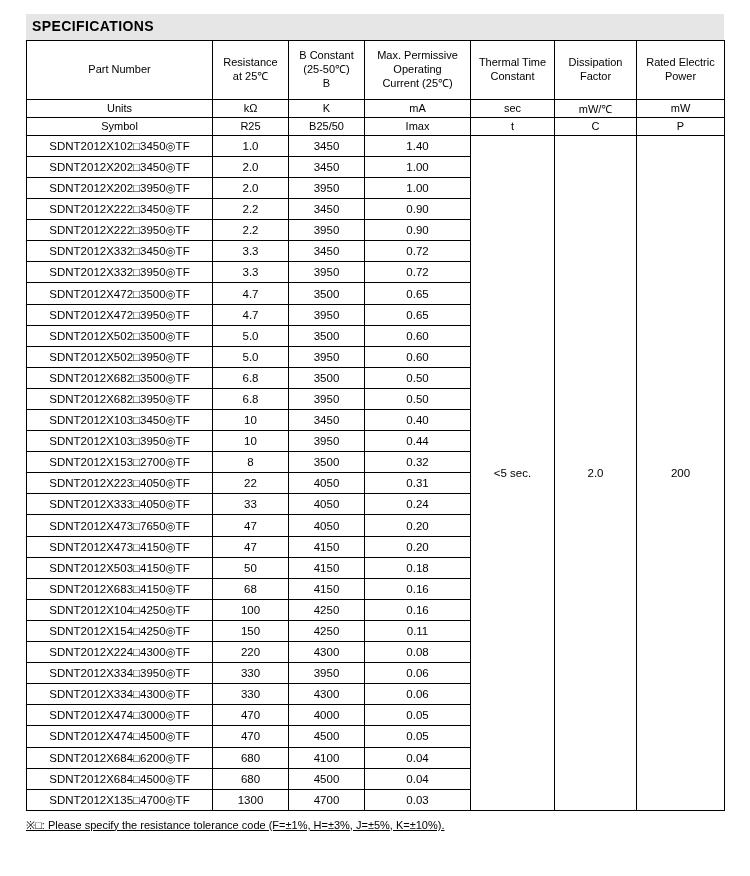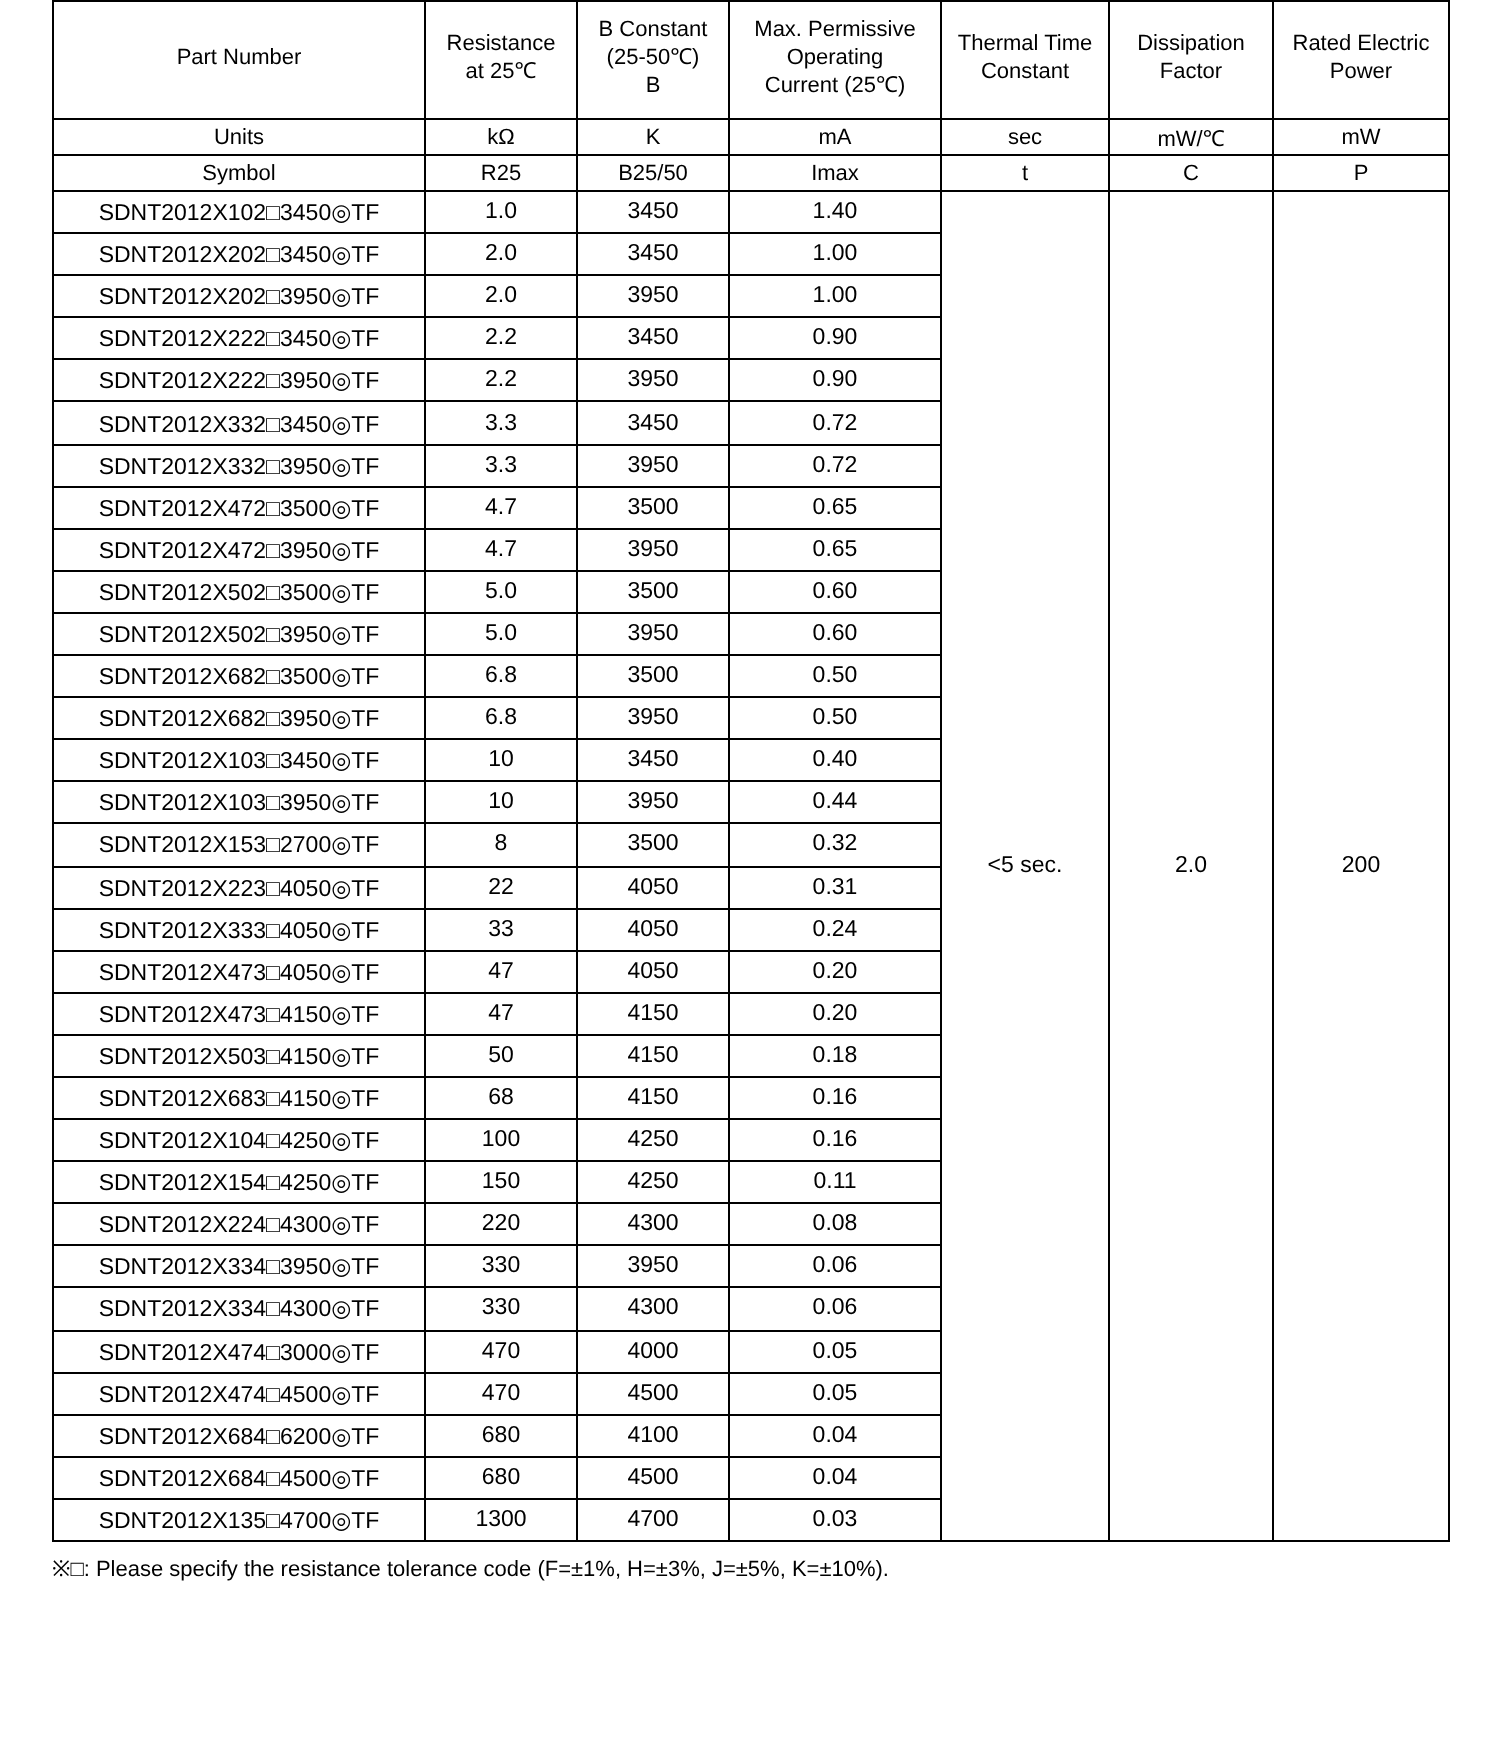--- a/index.html
+++ b/index.html
@@ -75,30 +75,32 @@
   .c3 { width: 76px; }
   .c4 { width: 106px; }
   .c5 { width: 84px; }
   .c6 { width: 82px; }
   .c7 { width: 88px; }
 
   .notes {
     font-size: 11px;
     line-height: 1.55;
     padding-top: 6px;
+    text-decoration: underline;
   }
   .notes div {
     white-space: nowrap;
   }
 </style>
 </head>
 <body>
 
 <div class="page">
 
+  <div class="spec-header">SPECIFICATIONS</div>
 
   <table class="spec">
     <colgroup>
       <col class="c1">
         <col class="c2">
         <col class="c3">
         <col class="c4">
         <col class="c5">
         <col class="c6">
         <col class="c7">
@@ -259,21 +261,21 @@
           <td>4050</td>
           <td>0.31</td>
         </tr>
         <tr class="datarow">
           <td class="pn">SDNT2012X333□4050◎TF</td>
           <td>33</td>
           <td>4050</td>
           <td>0.24</td>
         </tr>
         <tr class="datarow">
-          <td class="pn">SDNT2012X473□4050◎TF</td>
+          <td class="pn">SDNT2012X473□7650◎TF</td>
           <td>47</td>
           <td>4050</td>
           <td>0.20</td>
         </tr>
         <tr class="datarow">
           <td class="pn">SDNT2012X473□4150◎TF</td>
           <td>47</td>
           <td>4150</td>
           <td>0.20</td>
         </tr>

